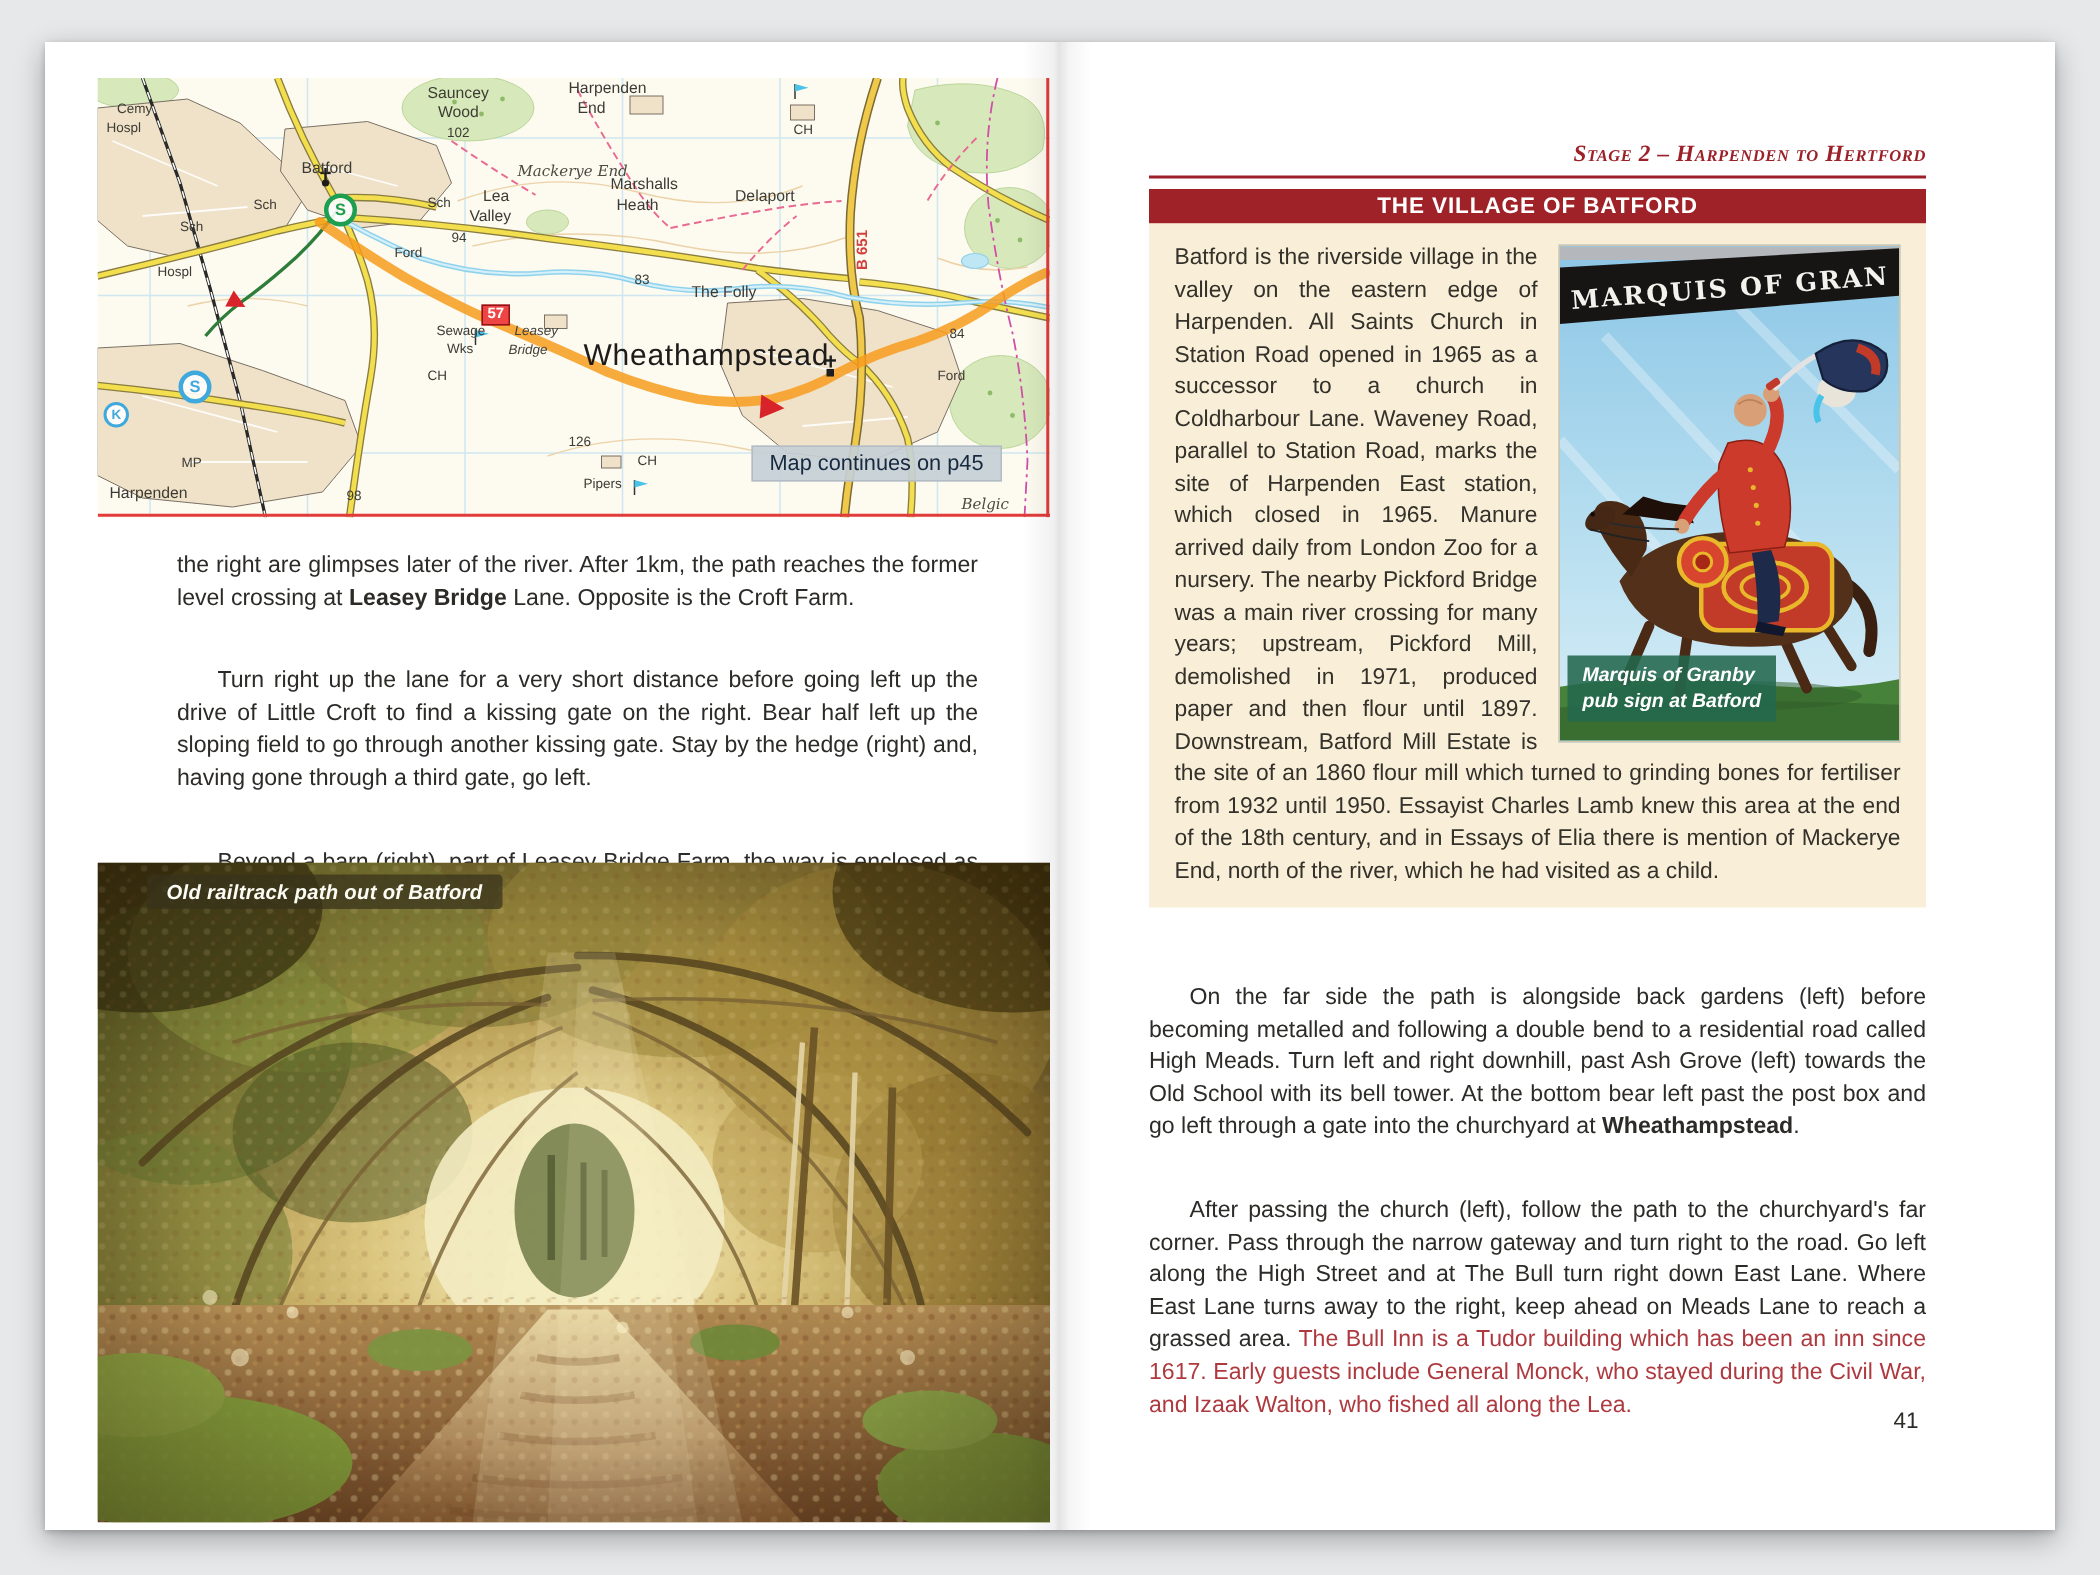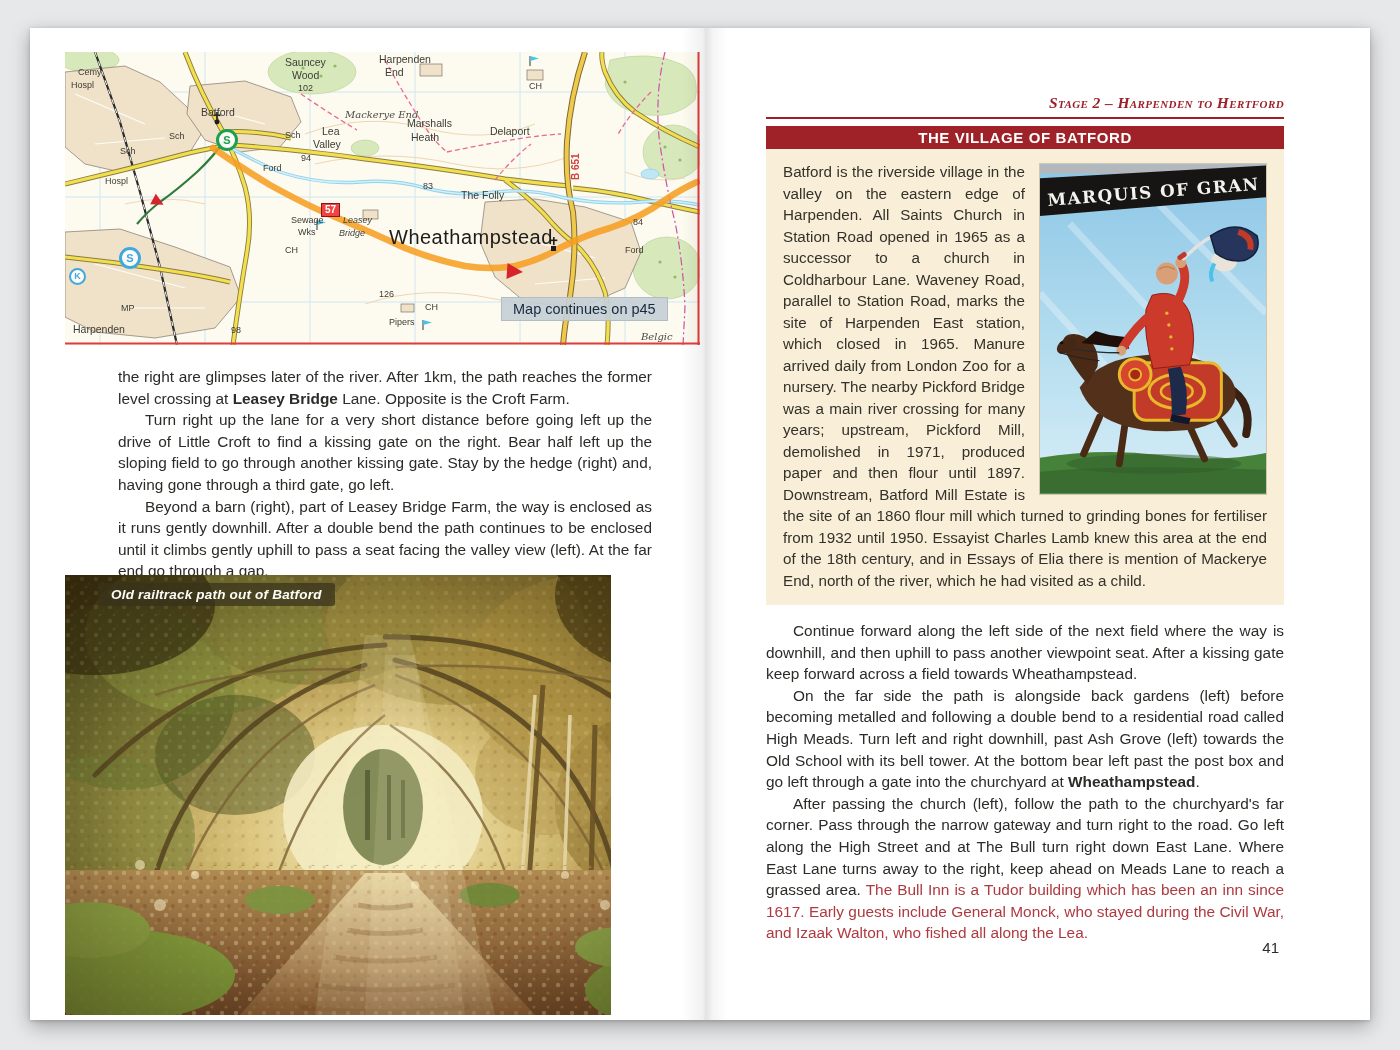--- a/index.html
+++ b/index.html
@@ -39,25 +39,25 @@
   .maplabel.sblue{border:3px solid #3fa8dc;color:#3fa8dc;}
   .maplabel.kblue{border:2px solid #3fa8dc;color:#3fa8dc;width:13px;height:13px;font-size:9px;}
   .map-continues{
     position:absolute;left:436px;top:245px;
     background:rgba(198,207,214,.92);border:1px solid #b3bcc4;color:#17293f;
     font-size:14.5px;padding:3px 11px;white-space:nowrap;
   }
 
   .left-text{position:absolute;left:88px;top:338px;width:534px;}
   .para{margin:0;font-size:15.4px;line-height:21.6px;color:#2c2b28;text-align:justify;}
-  .para.indent{text-indent:27px;}
+  .para.indent{text-indent:27px;margin-top:34px;}
   .para .b{font-weight:bold;}
   .para .red{color:#ae3a40;}
 
-  .photo-figure{position:absolute;left:35px;top:547px;width:546px;height:440px;overflow:hidden;}
+  .photo-figure{position:absolute;left:35px;top:547px;width:635px;height:440px;overflow:hidden;}
   .photo-caption{
     position:absolute;left:33px;top:8px;
     background:rgba(56,50,28,.72);color:#fdfdf5;
     font-style:italic;font-weight:bold;font-size:13.5px;
     padding:4px 13px;border-radius:3px;letter-spacing:.2px;
   }
 
   
   .right-page{position:absolute;left:736px;top:0;width:518px;height:100%;}
   .stage-header{
@@ -467,27 +467,30 @@
             <path d="M172 72 Q198 54 219 72 Q224 90 206 97 Q188 99 177 89 Z" fill="#25355c" stroke="#16203a" stroke-width="1.5"></path>
             <path d="M200 68 Q215 73 212 86" stroke="#c23b28" stroke-width="6" fill="none"></path>
             <path d="M176 100 Q170 110 174 118" stroke="#49c3e8" stroke-width="4" fill="none"></path>
 
             <rect x="0" y="0" width="228" height="9" fill="#b4b8bc"></rect>
             <polygon points="0,14 228,1 228,33 0,52" fill="#171513"></polygon>
             <g transform="rotate(-4.4 6 42)">
               <text x="8" y="42" fill="#f4f2ec" font-family="DejaVu Serif, serif" font-size="17" font-weight="bold" letter-spacing="1.5">MARQUIS OF GRAN</text>
             </g>
           </svg>
+          <div class="pubsign-caption">
+            <div>Marquis of Granby</div>
+            <div>pub sign at Batford</div>
+          </div>
         </div>
         <div class="infobox-text">Batford is the riverside village in the valley on the eastern edge of Harpenden. All Saints Church in Station Road opened in 1965 as a successor to a church in Coldharbour Lane. Waveney Road, parallel to Station Road, marks the site of Harpenden East station, which closed in 1965. Manure arrived daily from London Zoo for a nursery. The nearby Pickford Bridge was a main river crossing for many years; upstream, Pickford Mill, demolished in 1971, produced paper and then flour until 1897. Downstream, Batford Mill Estate is the site of an 1860 flour mill which turned to grinding bones for fertiliser from 1932 until 1950. Essayist Charles Lamb knew this area at the end of the 18th century, and in Essays of Elia there is mention of Mackerye End, north of the river, which he had visited as a child.</div>
       </div>
     </div>
 
     <div class="right-paras">
-        <p class="para indent"><span>Continue forward along the left side of the next field where the way is downhill, and then uphill to pass another viewpoint seat. After a kissing gate keep forward across a field towards Wheathampstead.</span></p>
         <p class="para indent"><span>On the far side the path is alongside back gardens (left) before becoming metalled and following a double bend to a residential road called High Meads. Turn left and right downhill, past Ash Grove (left) towards the Old School with its bell tower. At the bottom bear left past the post box and go left through a gate into the churchyard at </span><span class="b">Wheathampstead</span><span>.</span></p>
         <p class="para indent"><span>After passing the church (left), follow the path to the churchyard's far corner. Pass through the narrow gateway and turn right to the road. Go left along the High Street and at The Bull turn right down East Lane. Where East Lane turns away to the right, keep ahead on Meads Lane to reach a grassed area. </span><span class="red">The Bull Inn is a Tudor building which has been an inn since 1617. Early guests include General Monck, who stayed during the Civil War, and Izaak Walton, who fished all along the Lea.</span></p>
       </div>
 
     <div class="page-num">41</div>
   </div>
 
 </div>
 
 </body></html>

